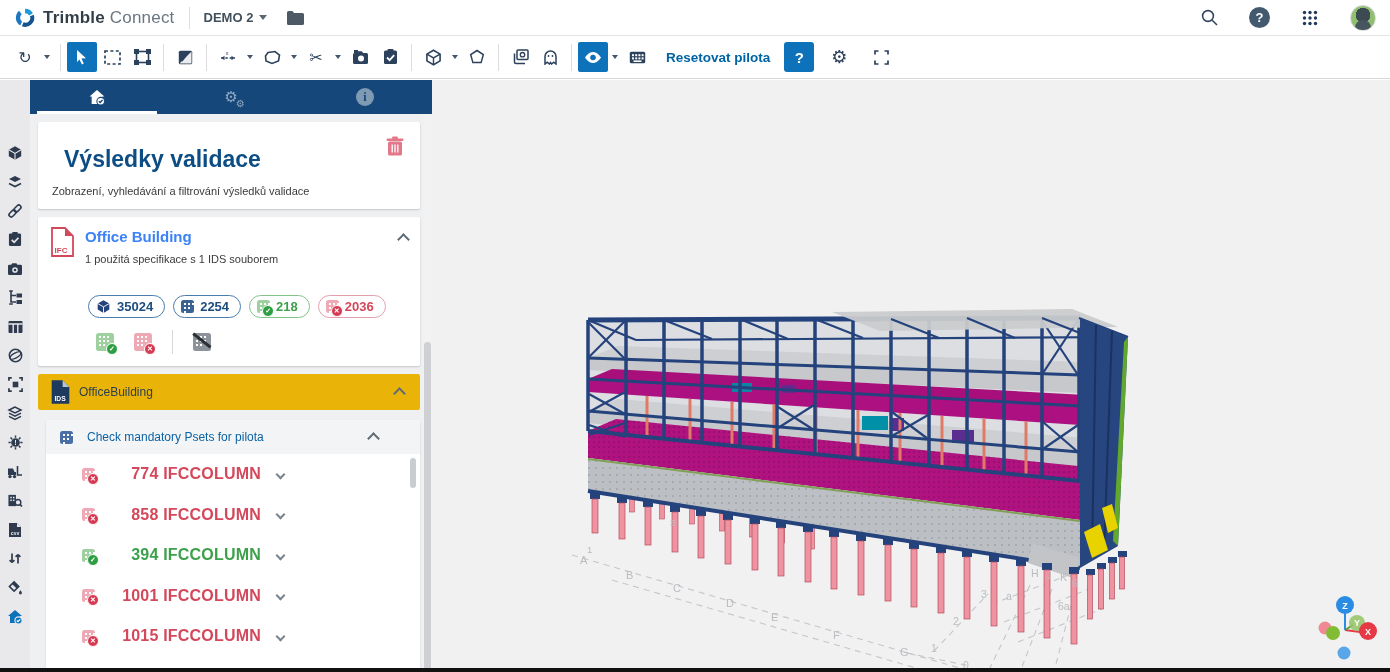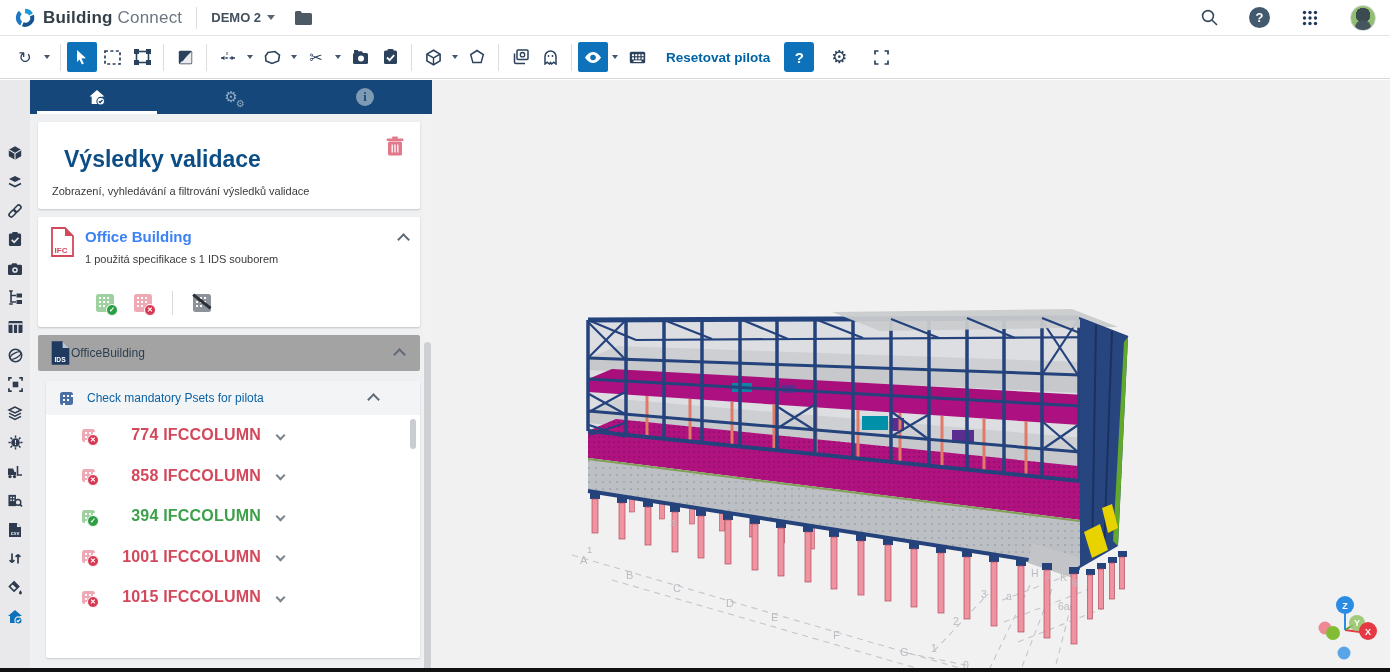--- a/index.html
+++ b/index.html
@@ -83,21 +83,21 @@
   .bldg.solid{background:#3c6292;}
   .bldg.pass{background:#9fd0a0;}
   .bldg.fail{background:#efa9b4;}
   .bldg.gray{background:#8d939a;}
   .bldg.pass::after,.bldg.fail::after{position:absolute;right:-4px;bottom:-4px;width:10px;height:10px;border-radius:50%;
     color:#fff;font-size:7px;line-height:10px;text-align:center;border:1.5px solid #fff;font-weight:700;}
   .bldg.pass::after{content:"✓";background:#2e9e43;}
   .bldg.fail::after{content:"✕";background:#d63a52;}
   .bldg.gray i{position:absolute;left:-2px;top:6px;width:22px;height:2.5px;background:#2c2f33;transform:rotate(38deg);}
 
-  .ids-bar{height:36px;background:#a3a3a3;display:flex;align-items:center;gap:0;padding:0 16px 0 12px;margin-bottom:10px;border-radius:2px;cursor:pointer;}
+  .ids-bar{height:36px;background:#eab308;display:flex;align-items:center;gap:8px;padding:0 16px 0 12px;margin-bottom:10px;border-radius:2px;cursor:pointer;}
   .ids-bar .lbl{flex:1;font-size:12px;color:#2c3e50;font-weight:400;}
   .spec-wrap{background:#fff;flex:1;margin-left:8px;border-radius:2px;box-shadow:0 1px 2px rgba(0,0,0,.15);display:flex;flex-direction:column;position:relative;}
   .spec-bar{height:34px;background:#f3f4f6;display:flex;align-items:center;gap:14px;padding:0 42px 0 14px;cursor:pointer;flex:none;}
   .spec-bar .lbl{flex:1;font-size:12px;color:#0b62a4;}
   .results{position:relative;flex:1;}
   .rrow{height:40.5px;display:flex;align-items:center;gap:16px;padding-left:36px;cursor:pointer;}
   .rrow .lbl{font-size:16px;font-weight:700;letter-spacing:.2px;width:150px;text-align:right;}
   .rrow.fail .lbl{color:#d4485c;}
   .rrow.pass .lbl{color:#3da04a;}
   .rrow .chev{width:7px;height:7px;border-color:#7a848d;}
@@ -119,21 +119,21 @@
 
 <div class="app">
 
   <div class="topbar">
     <div class="brand">
       <svg width="22" height="22" viewBox="0 0 24 24">
         <path d="M12 2a10 10 0 018.6 4.9l-4.1 2.4A5.2 5.2 0 0012 6.8z" fill="#1d9bd8"></path>
         <path d="M21.6 8.5a10 10 0 01-13 12.6l1.8-4.4a5.2 5.2 0 007-6.6z" fill="#16548f"></path>
         <path d="M6.8 20.3A10 10 0 015.5 4.2l2.9 3.7a5.2 5.2 0 00.4 8z" fill="#1d78c1"></path>
       </svg>
-      <span class="brand-name"><b>Building</b> <span>Connect</span></span>
+      <span class="brand-name"><b>Trimble</b> <span>Connect</span></span>
     </div>
     <div class="top-sep"></div>
     <div class="project">
       <span>DEMO 2</span>
       <span class="caret"></span>
     </div>
     <div class="tr-ico" style="margin-left:16px">
       <svg width="17" height="14" viewBox="0 0 17 14">
           <path d="M0 1.5A1.5 1.5 0 011.5 0h4L7 2h8.5A1.5 1.5 0 0117 3.5v9A1.5 1.5 0 0115.5 14h-14A1.5 1.5 0 010 12.5z" fill="#4d5a66"></path>
         </svg>
@@ -484,20 +484,41 @@
                   <text x="11" y="26" font-size="8" font-weight="bold" fill="#d4485c" text-anchor="middle">IFC</text>
                 </svg>
             </div>
             <div class="mc-titles">
               <h2>Office Building</h2>
               <p>1 použitá specifikace s 1 IDS souborem</p>
             </div>
             <span class="chev up"></span>
           </div>
 
+          <div class="badges">
+            <div class="pill b1">
+              <svg width="15" height="15" viewBox="0 0 16 16">
+                  <path d="M8 1.2L14.2 4.8v6.4L8 14.8 1.8 11.2V4.8z" fill="#24427c"></path>
+                  <path d="M1.8 4.8L8 8.4l6.2-3.6M8 8.4v6.4" stroke="#fff" stroke-width="1" fill="none"></path>
+                </svg>
+              <span>35024</span>
+            </div>
+            <div class="pill b2">
+              <span class="bldg sm solid"></span>
+              <span>2254</span>
+            </div>
+            <div class="pill g">
+              <span class="bldg sm pass"></span>
+              <span>218</span>
+            </div>
+            <div class="pill r">
+              <span class="bldg sm fail"></span>
+              <span>2036</span>
+            </div>
+          </div>
 
           <div class="filters">
             <span class="bldg lg pass"></span>
             <span class="bldg lg fail"></span>
             <span class="fsep"></span>
             <span class="bldg lg gray">
                 <i></i>
               </span>
           </div>
         </div>

